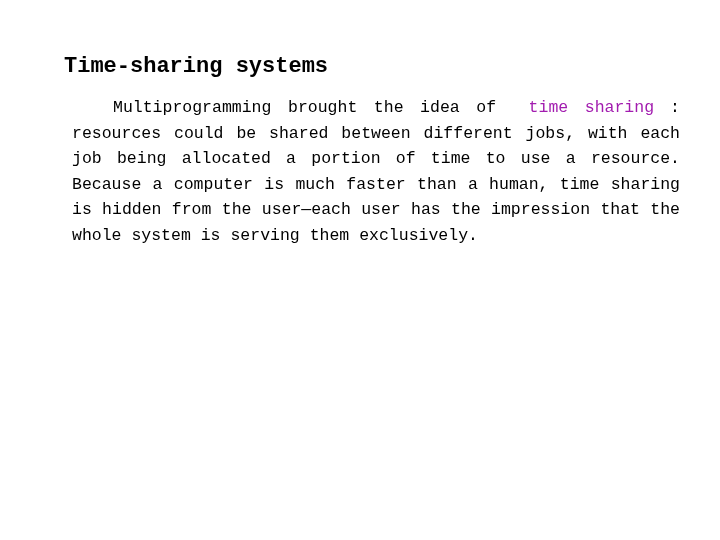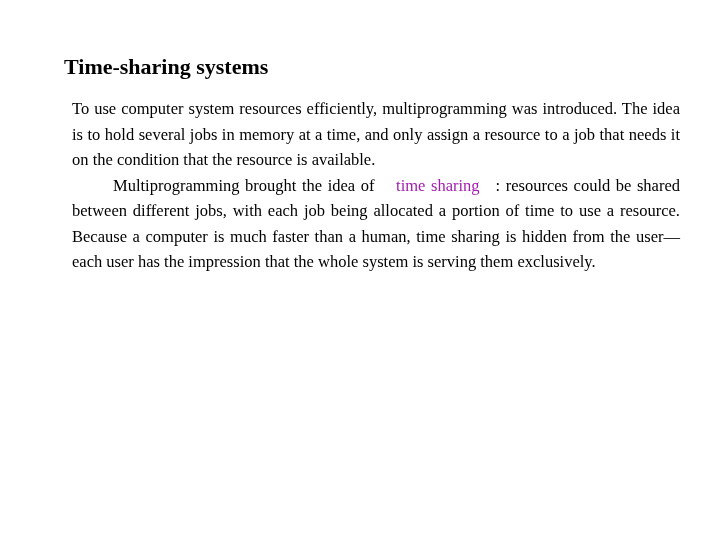--- a/index.html
+++ b/index.html
@@ -1,18 +1,19 @@
 <!DOCTYPE html>
 <html><head>
   <meta charset="utf-8">
   <style>
     * {
       margin: 8px;
       padding: 0;
       box-sizing: border-box;
+      font-family: Liberation Mono, monospace;
     }
 
     body {
       width: 720px;
       height: 540px;
       background-color: #ffffff;
       font-family: 'Times New Roman', Times, serif;
       padding: 30px 40px;
       overflow: hidden;
     }
@@ -43,17 +44,16 @@
     .highlight-time-sharing {
       color: #a21caf;
     }
   </style>
 </head>
 <body>
 
 <h1 class="title">Time-sharing systems</h1>
 
 <div class="content">
-  <p class="paragraph-1">To use computer system resources efficiently, multiprogramming was introduced. The idea is to hold several jobs in memory at a time, and only assign a resource to a job that needs it on the condition that the resource is available.</p>
   <p class="paragraph-2">
     <span>Multiprogramming brought the idea of </span><span class="highlight-time-sharing">time sharing</span><span>: resources could be shared between different jobs, with each job being allocated a portion of time to use a resource. Because a computer is much faster than a human, time sharing is hidden from the user—each user has the impression that the whole system is serving them exclusively.</span>
   </p>
 </div>
 
 </body></html>

